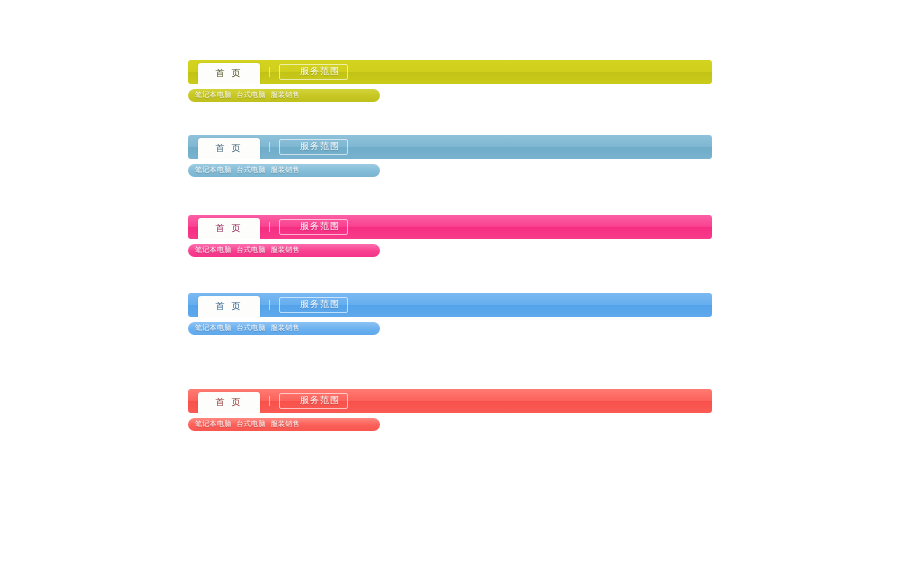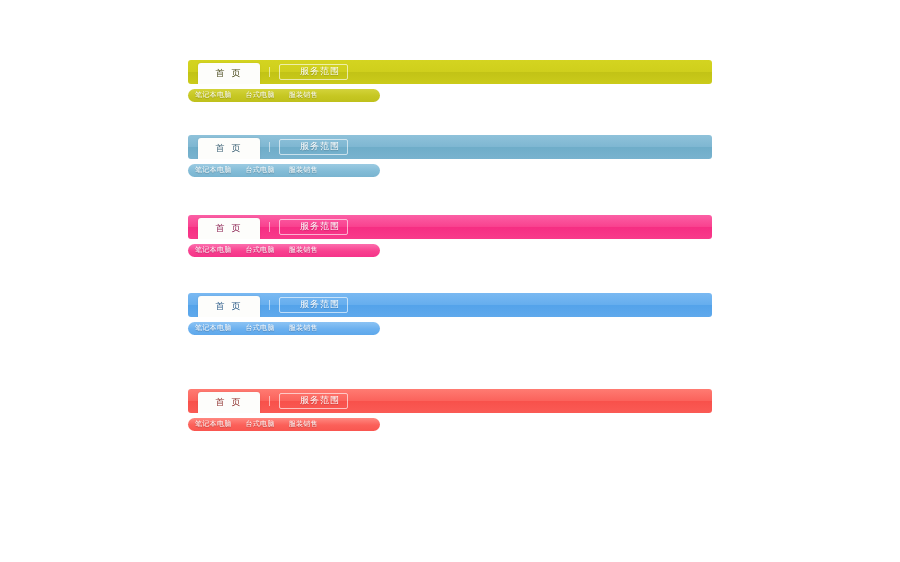--- a/index.html
+++ b/index.html
@@ -96,21 +96,21 @@
   .sub-bar {
     position: relative;
     margin-top: 5px;
     width: 192px;
     height: 13px;
     border-radius: 7px;
     display: flex;
     align-items: center;
     padding-left: 7px;
     box-sizing: border-box;
-    gap: 14px;
+    gap: 5px;
   }
   .sub-link {
     font-size: 7px;
     line-height: 1;
     color: #ffffff;
     text-shadow: 0 1px 1px rgba(0,0,0,0.28);
     white-space: nowrap;
     letter-spacing: 0.3px;
   }
 

